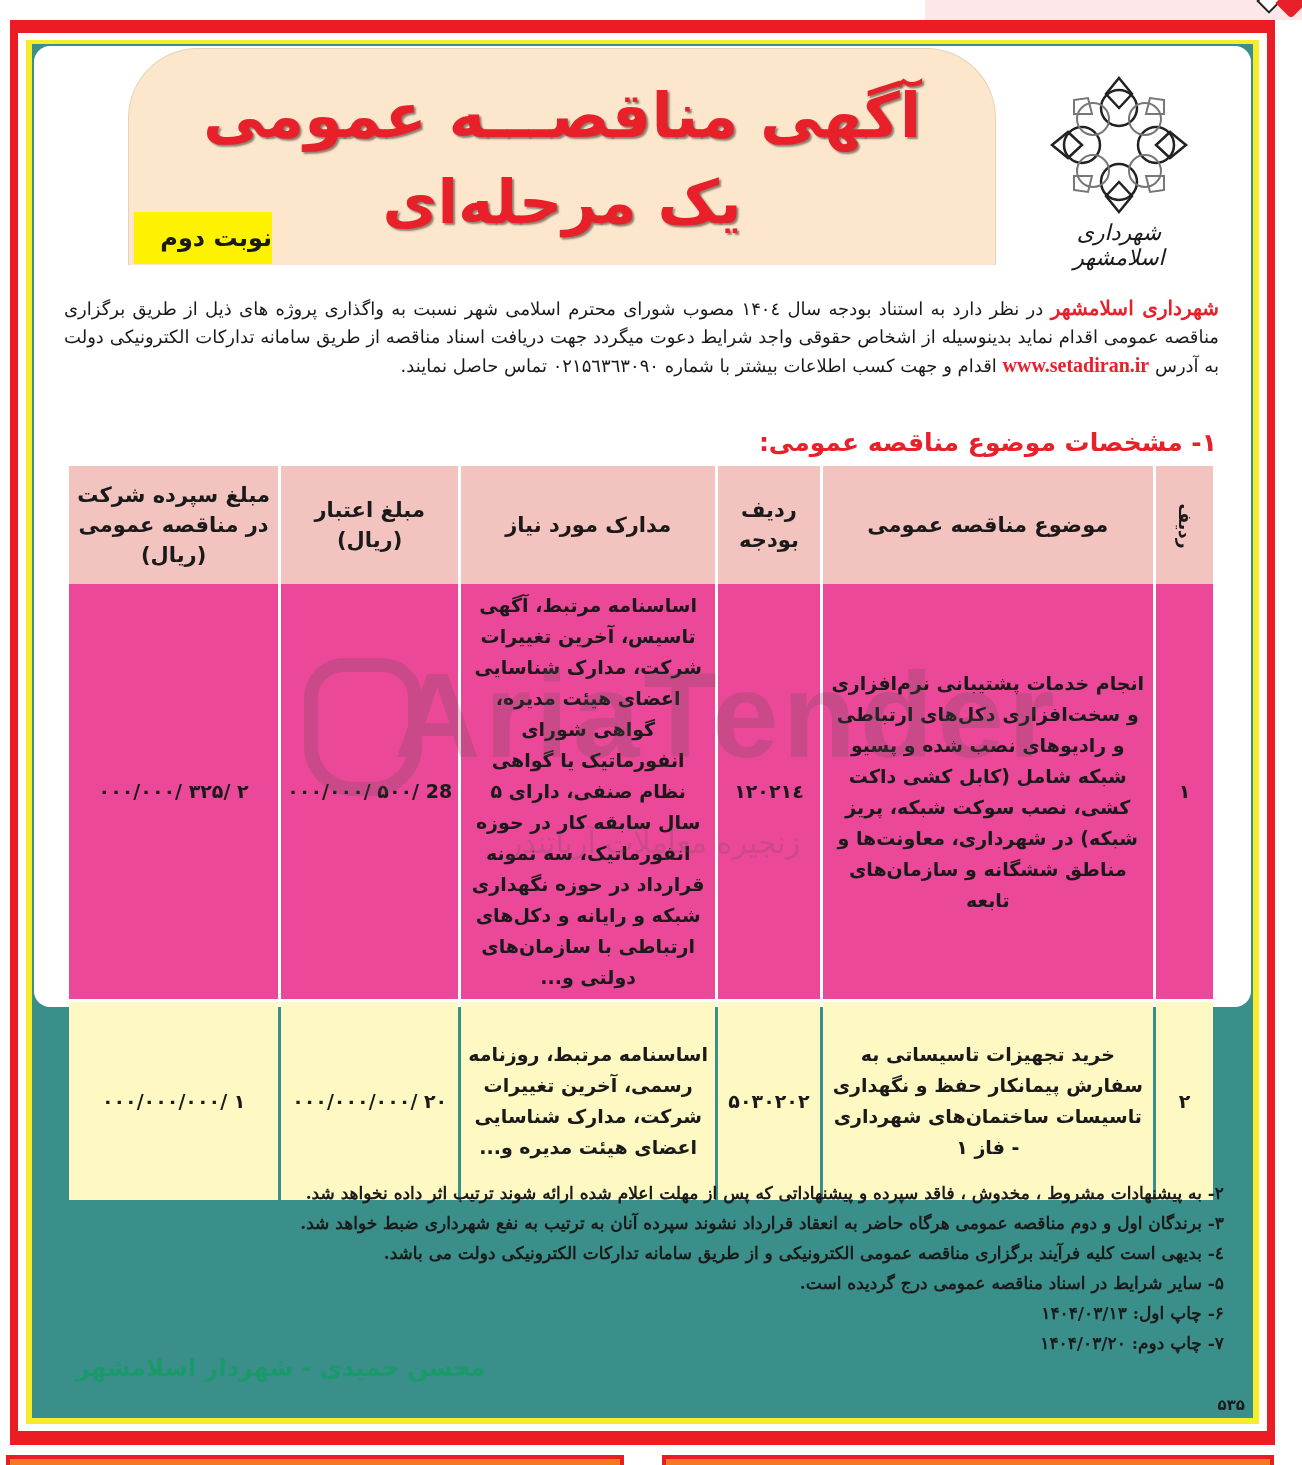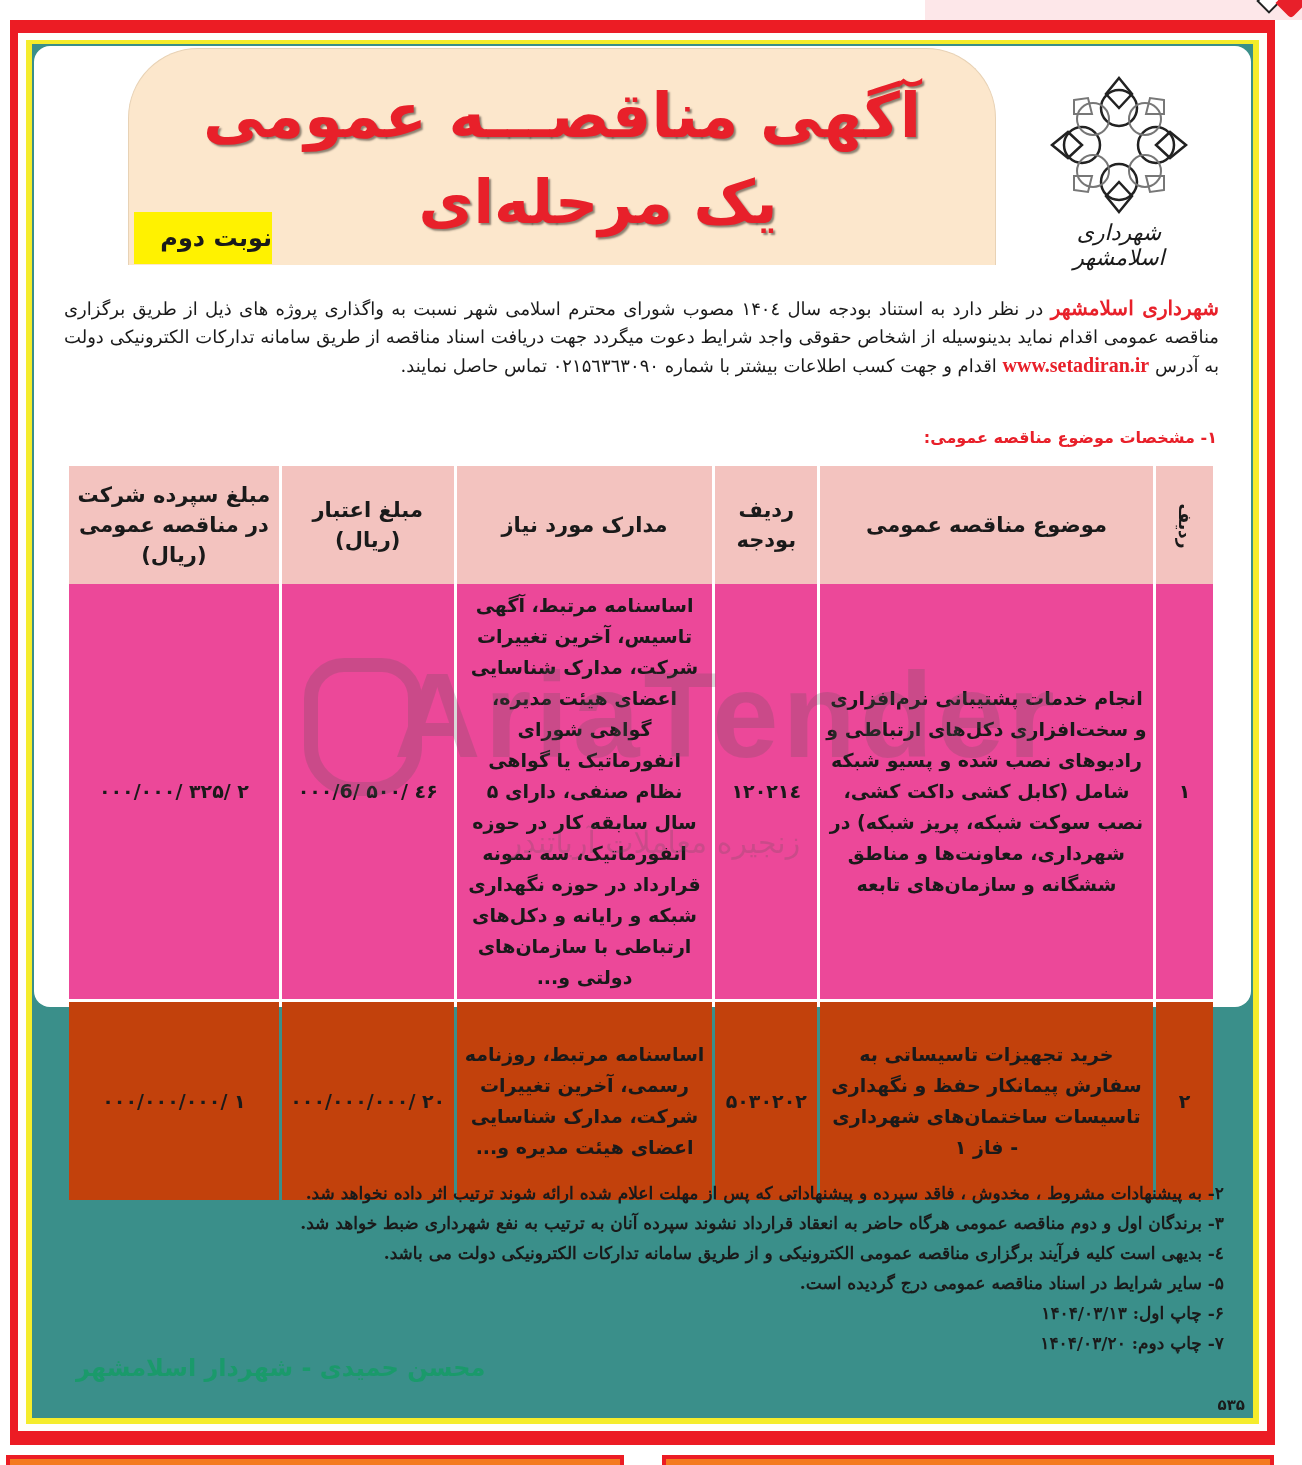--- a/index.html
+++ b/index.html
@@ -14,40 +14,40 @@
   .frame-yellow { position:absolute; left:26px; top:40px; width:1233px; height:1384px; background:#f5ec2a; }
   .frame-teal { position:absolute; left:32px; top:44px; width:1221px; height:1374px; background:#3a8f8a; }
   .panel { position:absolute; left:34px; top:46px; width:1217px; height:961px; background:#fff;border-radius:16px; }
 
   .banner { position:absolute; left:94px; top:2px; width:866px; height:216px; background:#fce7cc;
             border-radius:70px 70px 0 0; border:1px solid #e8d2b5; border-bottom:none; }
   .title1, .title2 { position:absolute; left:0; width:100%; text-align:center; color:#e8202a;
             font-family:"DejaVu Sans", sans-serif; font-weight:bold; direction:rtl;
             text-shadow:2px 2px 2px rgba(0,0,0,.45); }
   .title1 { top:30px; font-size:62px; }
-  .title2 { top:118px; font-size:60px;padding-left:36px; }
+  .title2 { top:118px; font-size:60px; }
   .badge { position:absolute; left:100px; top:166px; width:138px; height:52px; background:#fff200;
            font-size:24px; font-weight:bold; line-height:52px; direction:rtl; }
 
   .logo { position:absolute; left:1010px; top:24px; width:150px; height:190px; }
   .logo-text { position:absolute; left:0; width:150px; top:150px; text-align:center; font-family:"DejaVu Serif", serif;
                font-size:22px; font-style:italic; direction:rtl; }
 
   .intro { position:absolute; left:30px; width:1155px; top:248px; direction:rtl; text-align:justify;
            font-family:"DejaVu Serif", serif; font-size:18px; line-height:28px; }
   .intro .org { color:#e8202a; font-weight:bold; font-size:20px; }
   .intro .url { color:#e8202a; font-weight:bold; font-family:"Liberation Serif", serif; font-size:20px; direction:ltr; unicode-bidi:embed; }
-  .section-head { position:absolute; right:34px; top:382px; direction:rtl; color:#e8202a; font-weight:bold; font-size:16px; }
+  .section-head { position:absolute; right:34px; top:382px; direction:rtl; color:#e8202a; font-weight:bold; font-size:25px; }
 
   table.tender { position:absolute; left:32px; top:420px; width:1150px; border-collapse:separate; border-spacing:3px 0;
                  direction:rtl; }
   table.tender th { background:#f3c3bf; font-weight:bold; font-size:21px; height:114px; padding:2px 6px; text-align:center; line-height:30px; }
   table.tender td { font-size:19px; text-align:center; line-height:31px; padding:6px 6px; vertical-align:middle; font-weight:bold; }
   table.tender tr.r1 td { background:#ec4899; height:378px; }
-  table.tender tr.r2 td { background:#c2410c; height:186px; border-top:3px solid #fff; }
+  table.tender tr.r2 td { background:#fef9c3; height:186px; border-top:3px solid #fff; }
   td.subject { text-align:center; }
   td.num, td.budget { white-space:nowrap; }
   .c-row { width:30px; } .c-subject { width:330px; } .c-budget { width:90px; } .c-docs { width:250px; } .c-credit { width:160px; } .c-deposit { width:200px;margin-top:12px; }
   th.c-row span { display:inline-block; transform:rotate(90deg); font-size:17px; }
 
   .watermark { position:absolute; left:270px; top:600px; width:700px; height:170px; pointer-events:none; opacity:.22; }
   .wm-text { position:absolute; left:90px; top:0; font-size:120px; font-weight:bold; color:#555; font-family:"Liberation Sans", sans-serif; letter-spacing:4px; }
   .wm-shield { position:absolute; left:0; top:12px; width:90px; height:110px; border:14px solid #555; border-radius:40px 40px 50px 50px; }
   .wm-sub { position:absolute; left:0; top:140px; width:700px; text-align:center; font-size:30px; color:#555; letter-spacing:14px; direction:rtl;margin-top:39px; }
 
@@ -126,21 +126,21 @@
         <th class="c-credit">مبلغ اعتبار (ریال)</th>
         <th class="c-deposit">مبلغ سپرده شرکت در مناقصه عمومی (ریال)</th>
       </tr>
     </thead>
     <tbody>
       <tr class="r1">
         <td>۱</td>
         <td class="subject">انجام خدمات پشتیبانی نرم‌افزاری و سخت‌افزاری دکل‌های ارتباطی و رادیوهای نصب شده و پسیو شبکه شامل (کابل کشی داکت کشی، نصب سوکت شبکه، پریز شبکه) در شهرداری، معاونت‌ها و مناطق ششگانه و سازمان‌های تابعه</td>
         <td class="budget">۱۲۰۲۱٤</td>
         <td>اساسنامه مرتبط، آگهی تاسیس، آخرین تغییرات شرکت، مدارک شناسایی اعضای هیئت مدیره، گواهی شورای انفورماتیک یا گواهی نظام صنفی، دارای ۵ سال سابقه کار در حوزه انفورماتیک، سه نمونه قرارداد در حوزه نگهداری شبکه و رایانه و دکل‌های ارتباطی با سازمان‌های دولتی و...</td>
-        <td class="num">٤۶ /۵۰۰ /۰۰۰/6</td>
+        <td class="num">28 /۵۰۰ /۰۰۰/۰۰۰</td>
         <td class="num">۲ /۳۲۵ /۰۰۰/۰۰۰</td>
       </tr>
       <tr class="r2">
         <td>۲</td>
         <td class="subject">خرید تجهیزات تاسیساتی به سفارش پیمانکار حفظ و نگهداری تاسیسات ساختمان‌های شهرداری - فاز ۱</td>
         <td class="budget">۵۰۳۰۲۰۲</td>
         <td>اساسنامه مرتبط، روزنامه رسمی، آخرین تغییرات شرکت، مدارک شناسایی اعضای هیئت مدیره و...</td>
         <td class="num">۲۰ /۰۰۰/۰۰۰/۰۰۰</td>
         <td class="num">۱ /۰۰۰/۰۰۰/۰۰۰</td>
       </tr>

